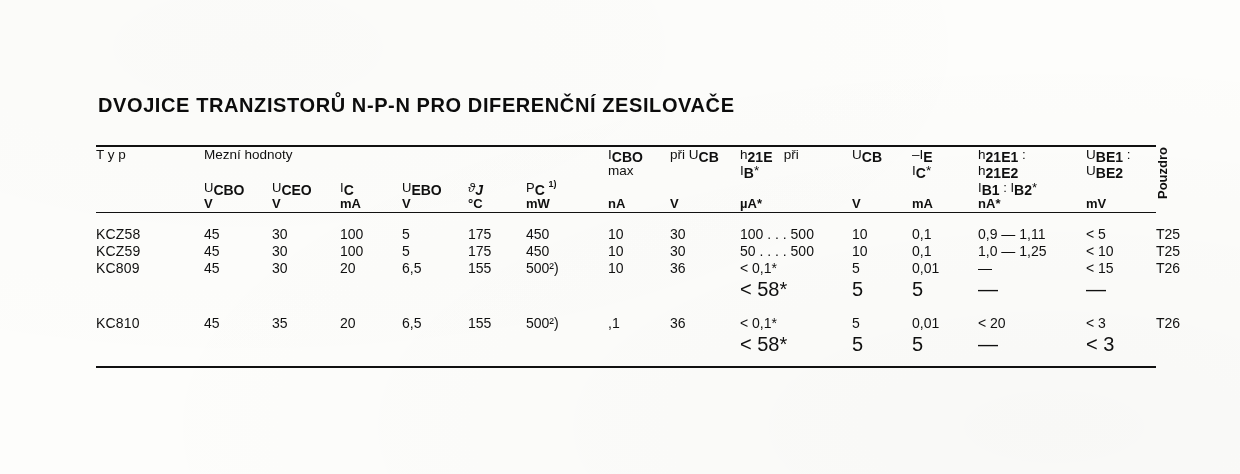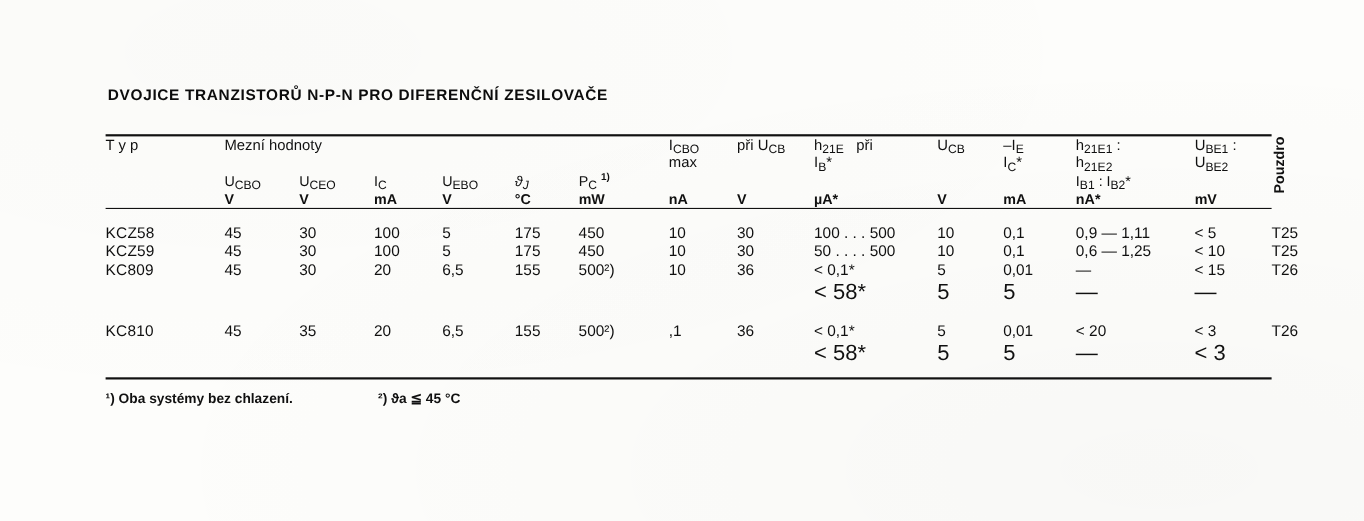--- a/index.html
+++ b/index.html
@@ -24,25 +24,25 @@
       radial-gradient(ellipse at 85% 90%, rgba(0,0,0,0.02), rgba(0,0,0,0) 65%),
       #fdfdfb;
   }
   .sheet {
     position: absolute;
     left: 96px;
     top: 78px;
     width: 1060px;
   }
   .title {
-    font-size: 14px;
+    font-size: 20px;
     font-weight: bold;
     letter-spacing: 0.6px;
     color: #0c0c0c;
-    margin: 0 0 28px 2px;
+    margin: 16px 0 28px 2px;
     white-space: nowrap;
   }
   .rule {
     height: 0;
     border-top: 2px solid #111;
     width: 1060px;
   }
   .rule.mid  { border-top-width: 1.5px; }
 
   table.spec {
@@ -70,22 +70,22 @@
     padding-top: 2px;
     padding-bottom: 8px;
     line-height: 1.25;
     white-space: nowrap;
   }
   .unit {
     font-weight: bold;
     font-size: 13px;
   }
   sub {
-    font-size: 11px;
-    font-weight: normal;
+    font-size: 14px;
+    font-weight: bold;
     line-height: 0;
     vertical-align: baseline;
     position: relative;
     top: 3px;
   }
   sup {
     font-size: 9px;
     font-weight: bold;
     line-height: 0;
     vertical-align: baseline;
@@ -306,21 +306,21 @@
       <td>30</td>
       <td>100</td>
       <td>5</td>
       <td>175</td>
       <td>450</td>
       <td>10</td>
       <td>30</td>
       <td>50 . . . . 500</td>
       <td>10</td>
       <td>0,1</td>
-      <td>0,6 — 1,25</td>
+      <td>1,0 — 1,25</td>
       <td>&lt; 10</td>
       <td>T25</td>
     </tr>
 
     <tr class="body-row">
       <td class="typecell">KC809</td>
       <td>45</td>
       <td>30</td>
       <td>20</td>
       <td>6,5</td>
@@ -389,18 +389,14 @@
     </tr>
 
   </tbody>
     </table>
 
   <div class="spacer-top"></div>
   <div class="rule-wrap">
       <div class="rule"></div>
     </div>
 
-  <div class="footnotes">
-    <span>¹) Oba systémy bez chlazení.</span>
-    <span class="fn2">²) ϑa ≦ 45 °C</span>
-  </div>
 
 </div>
 
 </body></html>

